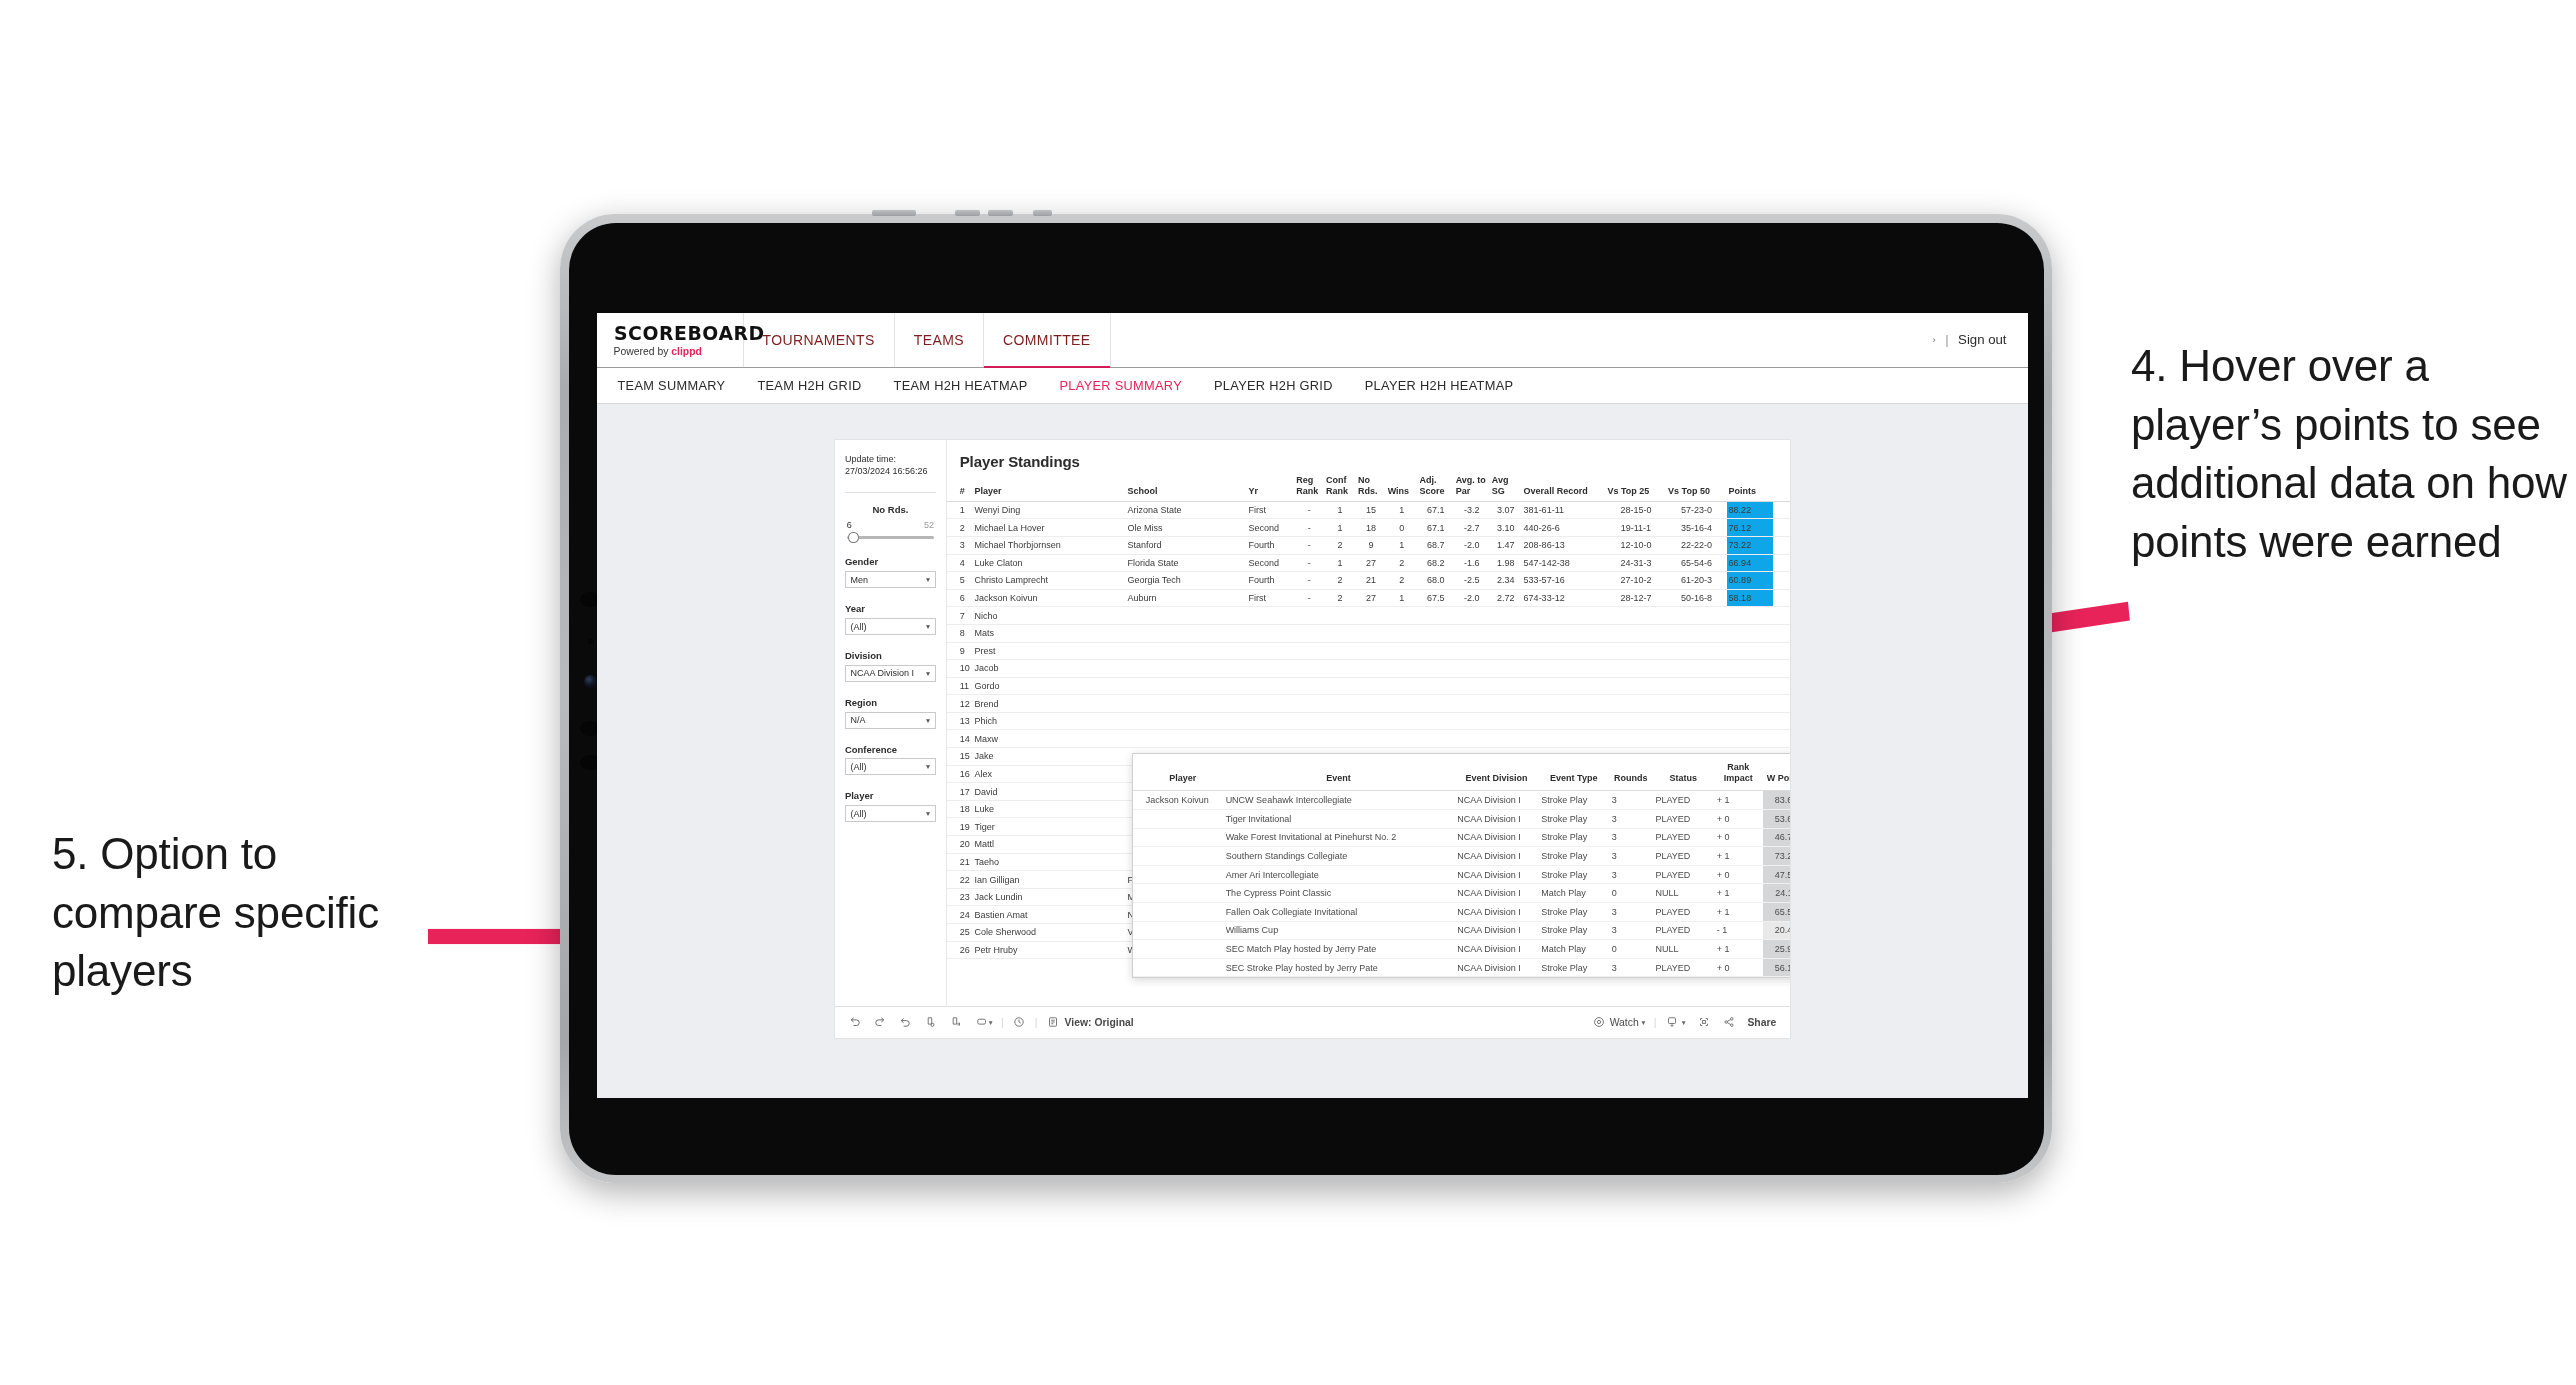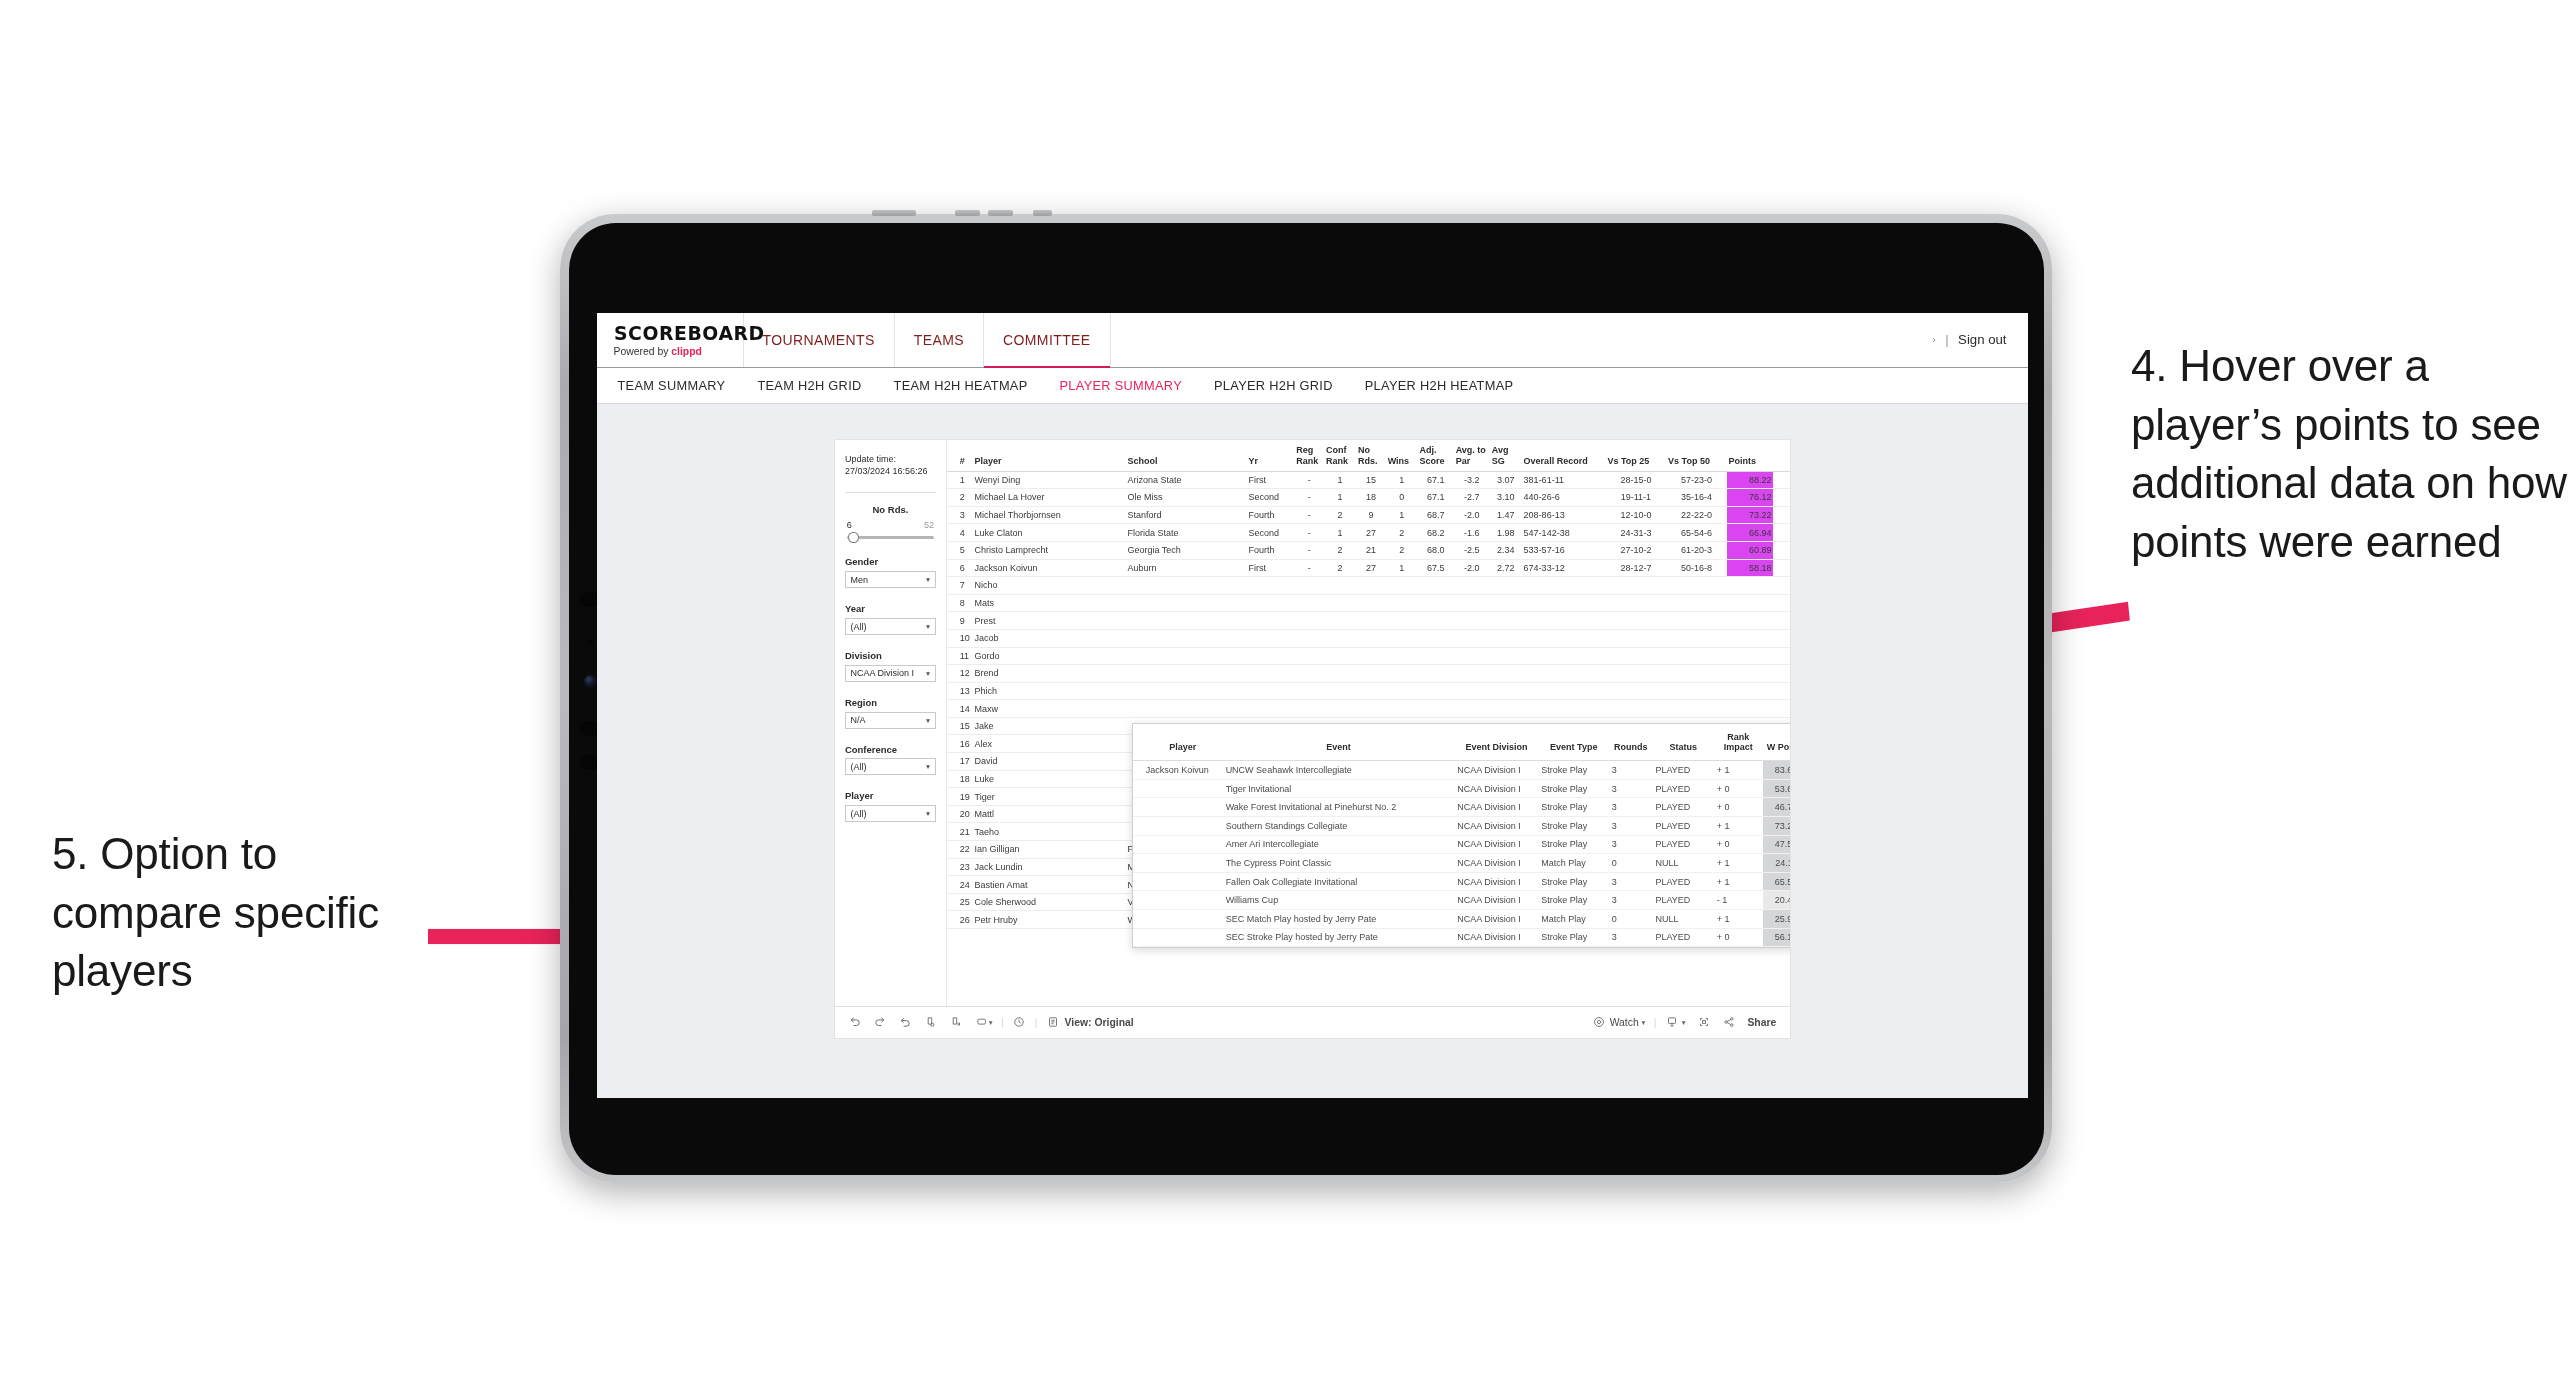--- a/index.html
+++ b/index.html
@@ -209,21 +209,21 @@
     font-size: 9px; font-weight:700; color:#2c2c2c; text-align:left;
     vertical-align: bottom; padding: 5.7px 1.9px 4.7px 1.9px; line-height:1.15;
     border-bottom: 0.9px solid #d9d9d9;
   }
   table.std td {
     font-size: 9px; color:#3a3a3a; padding: 3.3px 1.9px;
     border-bottom: 0.9px solid #ededed; white-space: nowrap; overflow:hidden;
   }
   table.std tr td:first-child, table.std tr th:first-child { padding-left: 13.2px; }
   .num { text-align:center; }
-  .pts { background:#d946ef; text-align:right; color:#333; }
+  .pts { background:#0ea5e9; text-align:left; color:#333; }
 
   
   col.c-rank{width:24.6px} col.c-player{width:144px} col.c-school{width:114px}
   col.c-yr{width:45px} col.c-reg{width:28px} col.c-conf{width:30px}
   col.c-nor{width:28px} col.c-wins{width:30px} col.c-adj{width:34px}
   col.c-atp{width:34px} col.c-sg{width:30px} col.c-ovr{width:79px}
   col.c-t25{width:57px} col.c-t50{width:57px} col.c-pts{width:44px}
   col.c-pad{width:15px}
 
   
@@ -409,20 +409,21 @@
                 <div class="f-block">
                   <div class="f-label">Player</div>
                   <div class="f-select">
                     <span>(All)</span>
                     <span class="tri">▼</span>
                   </div>
                 </div>
               </div>
 
               <div id="standings">
+                <div id="st-title">Player Standings</div>
 
 
                 <div style="position:relative; flex:1; overflow:hidden;">
                   <table class="std">
                     <colgroup>
                       <col class="c-rank">
                         <col class="c-player">
                         <col class="c-school">
                         <col class="c-yr">
                       <col class="c-reg">

